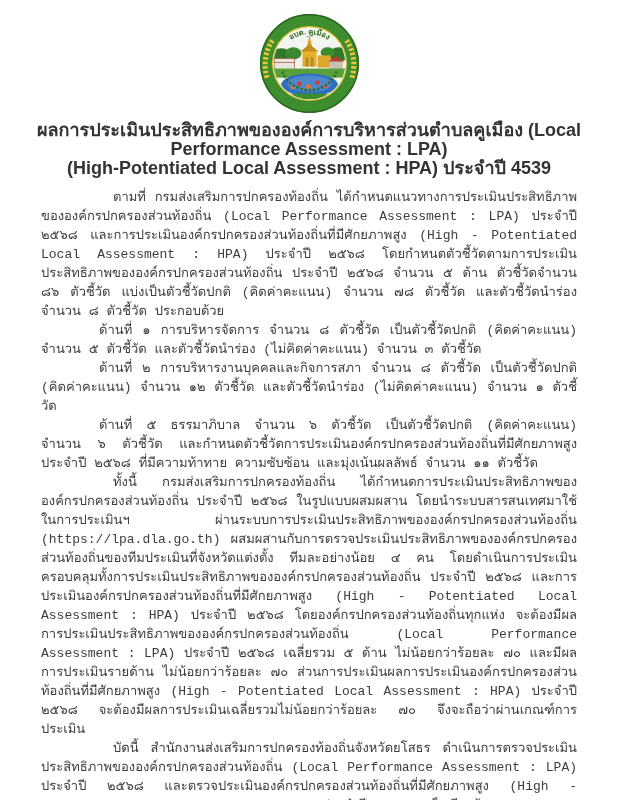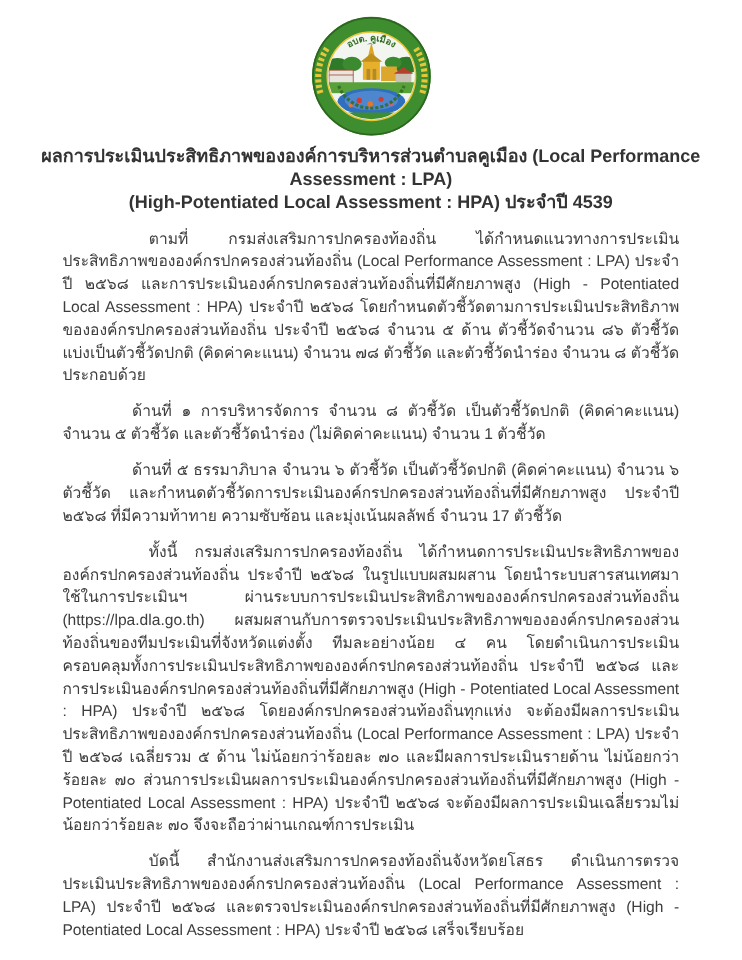--- a/index.html
+++ b/index.html
@@ -15,34 +15,34 @@
   }
   .logo-wrap {
     padding-top: 13px;
     display: flex;
     justify-content: center;
   }
   .title-block {
     margin-top: 7px;
     text-align: center;
     font-weight: bold;
-    font-size: 15px;
+    font-size: 18px;
     line-height: 19px;
     color: #333333;
     padding: 0 30px;
   }
   .content {
     margin-top: 10px;
     padding: 0 41px;
     font-size: 13px;
     line-height: 19px;
     text-align: justify;
     color: #3d3d3d;
   }
-  .content p { margin: 11px; }
+  .content p { margin: 0; font-family: Liberation Mono, monospace; }
   .para-indent { text-indent: 72px; }
   .item-indent { text-indent: 58px; }
   .gap-top { margin-top: 19px; }
 </style>
 </head>
 <body>
 
 <div class="page">
 
   <div class="logo-wrap">
@@ -108,19 +108,20 @@
     </svg>
   </div>
 
   <div class="title-block">
     <div>ผลการประเมินประสิทธิภาพขององค์การบริหารส่วนตำบลคูเมือง (Local Performance Assessment : LPA)</div>
     <div>(High-Potentiated Local Assessment : HPA) ประจำปี 4539</div>
   </div>
 
   <div class="content">
     <p class="para-indent" lang="th">ตามที่ กรมส่งเสริมการปกครองท้องถิ่น ได้กำหนดแนวทางการประเมินประสิทธิภาพขององค์กรปกครองส่วนท้องถิ่น (Local Performance Assessment : LPA) ประจำปี ๒๕๖๘ และการประเมินองค์กรปกครองส่วนท้องถิ่นที่มีศักยภาพสูง (High - Potentiated Local Assessment : HPA) ประจำปี ๒๕๖๘ โดยกำหนดตัวชี้วัดตามการประเมินประสิทธิภาพขององค์กรปกครองส่วนท้องถิ่น ประจำปี ๒๕๖๘ จำนวน ๕ ด้าน ตัวชี้วัดจำนวน ๘๖ ตัวชี้วัด แบ่งเป็นตัวชี้วัดปกติ (คิดค่าคะแนน) จำนวน ๗๘ ตัวชี้วัด และตัวชี้วัดนำร่อง จำนวน ๘ ตัวชี้วัด ประกอบด้วย</p>
-    <p class="item-indent" lang="th">ด้านที่ ๑ การบริหารจัดการ จำนวน ๘ ตัวชี้วัด เป็นตัวชี้วัดปกติ (คิดค่าคะแนน) จำนวน ๕ ตัวชี้วัด และตัวชี้วัดนำร่อง (ไม่คิดค่าคะแนน) จำนวน 1 ตัวชี้วัด</p>
-    <p class="item-indent" lang="th">ด้านที่ ๕ ธรรมาภิบาล จำนวน ๖ ตัวชี้วัด เป็นตัวชี้วัดปกติ (คิดค่าคะแนน) จำนวน ๖ ตัวชี้วัด และกำหนดตัวชี้วัดการประเมินองค์กรปกครองส่วนท้องถิ่นที่มีศักยภาพสูง ประจำปี ๒๕๖๘ ที่มีความท้าทาย ความซับซ้อน และมุ่งเน้นผลลัพธ์ จำนวน 17 ตัวชี้วัด</p>
+    <p class="item-indent" lang="th">ด้านที่ ๑ การบริหารจัดการ จำนวน ๘ ตัวชี้วัด เป็นตัวชี้วัดปกติ (คิดค่าคะแนน) จำนวน ๕ ตัวชี้วัด และตัวชี้วัดนำร่อง (ไม่คิดค่าคะแนน) จำนวน ๓ ตัวชี้วัด</p>
+    <p class="item-indent" lang="th">ด้านที่ ๒ การบริหารงานบุคคลและกิจการสภา จำนวน ๘ ตัวชี้วัด เป็นตัวชี้วัดปกติ (คิดค่าคะแนน) จำนวน ๑๒ ตัวชี้วัด และตัวชี้วัดนำร่อง (ไม่คิดค่าคะแนน) จำนวน ๑ ตัวชี้วัด</p>
+    <p class="item-indent" lang="th">ด้านที่ ๕ ธรรมาภิบาล จำนวน ๖ ตัวชี้วัด เป็นตัวชี้วัดปกติ (คิดค่าคะแนน) จำนวน ๖ ตัวชี้วัด และกำหนดตัวชี้วัดการประเมินองค์กรปกครองส่วนท้องถิ่นที่มีศักยภาพสูง ประจำปี ๒๕๖๘ ที่มีความท้าทาย ความซับซ้อน และมุ่งเน้นผลลัพธ์ จำนวน ๑๑ ตัวชี้วัด</p>
     <p class="para-indent gap-top" lang="th">ทั้งนี้ กรมส่งเสริมการปกครองท้องถิ่น ได้กำหนดการประเมินประสิทธิภาพขององค์กรปกครองส่วนท้องถิ่น ประจำปี ๒๕๖๘ ในรูปแบบผสมผสาน โดยนำระบบสารสนเทศมาใช้ในการประเมินฯ ผ่านระบบการประเมินประสิทธิภาพขององค์กรปกครองส่วนท้องถิ่น (https://lpa.dla.go.th) ผสมผสานกับการตรวจประเมินประสิทธิภาพขององค์กรปกครองส่วนท้องถิ่นของทีมประเมินที่จังหวัดแต่งตั้ง ทีมละอย่างน้อย ๔ คน โดยดำเนินการประเมินครอบคลุมทั้งการประเมินประสิทธิภาพขององค์กรปกครองส่วนท้องถิ่น ประจำปี ๒๕๖๘ และการประเมินองค์กรปกครองส่วนท้องถิ่นที่มีศักยภาพสูง (High - Potentiated Local Assessment : HPA) ประจำปี ๒๕๖๘ โดยองค์กรปกครองส่วนท้องถิ่นทุกแห่ง จะต้องมีผลการประเมินประสิทธิภาพขององค์กรปกครองส่วนท้องถิ่น (Local Performance Assessment : LPA) ประจำปี ๒๕๖๘ เฉลี่ยรวม ๕ ด้าน ไม่น้อยกว่าร้อยละ ๗๐ และมีผลการประเมินรายด้าน ไม่น้อยกว่าร้อยละ ๗๐ ส่วนการประเมินผลการประเมินองค์กรปกครองส่วนท้องถิ่นที่มีศักยภาพสูง (High - Potentiated Local Assessment : HPA) ประจำปี ๒๕๖๘ จะต้องมีผลการประเมินเฉลี่ยรวมไม่น้อยกว่าร้อยละ ๗๐  จึงจะถือว่าผ่านเกณฑ์การประเมิน</p>
     <p class="para-indent gap-top" lang="th">บัดนี้ สำนักงานส่งเสริมการปกครองท้องถิ่นจังหวัดยโสธร ดำเนินการตรวจประเมินประสิทธิภาพขององค์กรปกครองส่วนท้องถิ่น (Local Performance Assessment : LPA) ประจำปี ๒๕๖๘ และตรวจประเมินองค์กรปกครองส่วนท้องถิ่นที่มีศักยภาพสูง (High - Potentiated Local Assessment : HPA) ประจำปี ๒๕๖๘ เสร็จเรียบร้อย</p>
   </div>
 
 </div>
 
 </body></html>

